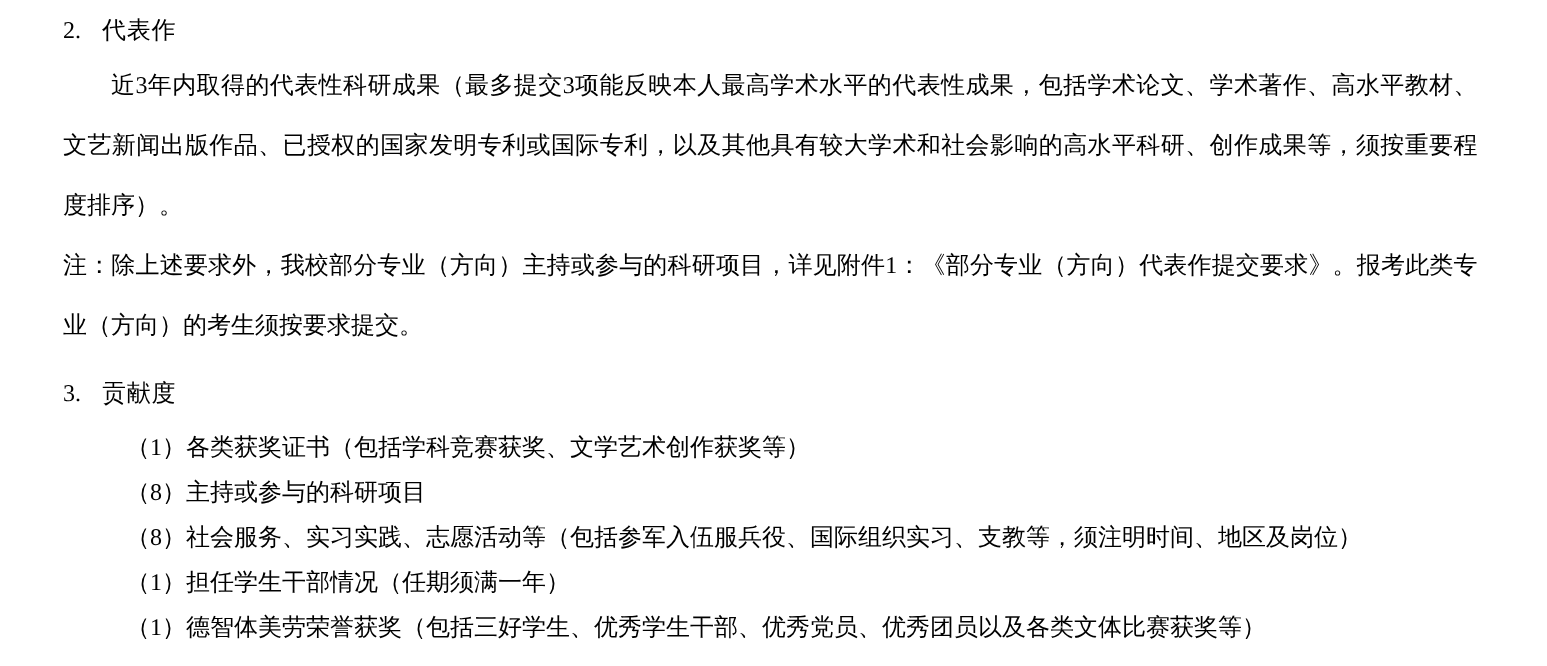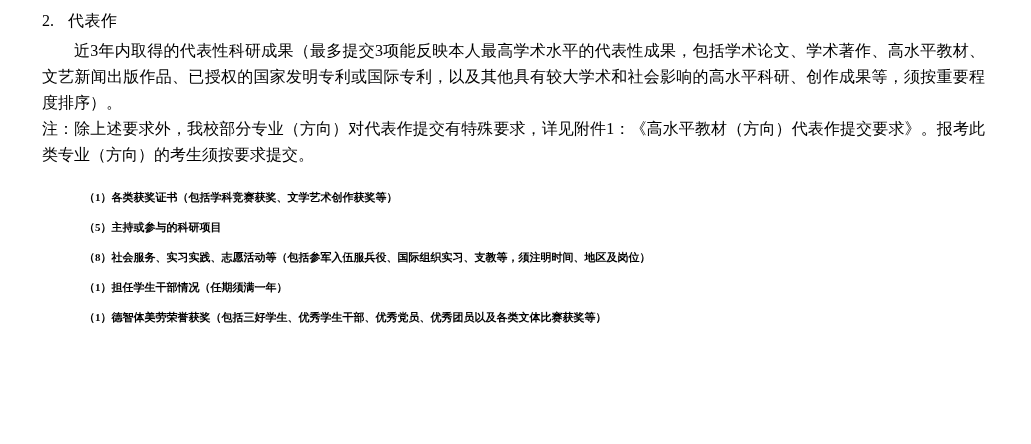--- a/index.html
+++ b/index.html
@@ -35,61 +35,63 @@
   .sec-head .num {
     display: inline-block;
     width: 26px;
   }
   .sec-head .ttl {
     letter-spacing: 0.5px;
   }
   
   .para {
     font-size: 16px;
-    line-height: 26px;
+    line-height: 40px;
     text-align: justify;
     text-justify: inter-ideograph;
     margin: 0;
     padding: 0 6px 0 18px;
   }
   .para.indent {
     text-indent: 2em;
   }
   .para.note {
     text-indent: 0;
   }
   
   .sub-item {
-    font-size: 11px;
+    font-size: 16px;
     line-height: 30px;
     margin: 0;
     padding-left: 60px;
     white-space: nowrap;
-    font-weight: bold;
   }
   .gap-sm { height: 4px; }
   .gap-md { height: 10px; }
 </style>
 </head>
 <body>
 
 <div class="page">
 
   <div class="section">
     <div class="sec-head">
       <span class="num">2.</span><span class="ttl">代表作</span>
     </div>
     <p class="para indent">近3年内取得的代表性科研成果（最多提交3项能反映本人最高学术水平的代表性成果，包括学术论文、学术著作、高水平教材、文艺新闻出版作品、已授权的国家发明专利或国际专利，以及其他具有较大学术和社会影响的高水平科研、创作成果等，须按重要程度排序）。</p>
-    <p class="para note">注：除上述要求外，我校部分专业（方向）对代表作提交有特殊要求，详见附件1：《高水平教材（方向）代表作提交要求》。报考此类专业（方向）的考生须按要求提交。</p>
+    <p class="para note">注：除上述要求外，我校部分专业（方向）主持或参与的科研项目，详见附件1：《部分专业（方向）代表作提交要求》。报考此类专业（方向）的考生须按要求提交。</p>
   </div>
 
   <div class="gap-md"></div>
 
   <div class="section">
+    <div class="sec-head">
+      <span class="num">3.</span><span class="ttl">贡献度</span>
+    </div>
     <div class="gap-sm"></div>
     <p class="sub-item">（1）各类获奖证书（包括学科竞赛获奖、文学艺术创作获奖等）</p>
-    <p class="sub-item">（5）主持或参与的科研项目</p>
+    <p class="sub-item">（8）主持或参与的科研项目</p>
     <p class="sub-item">（8）社会服务、实习实践、志愿活动等（包括参军入伍服兵役、国际组织实习、支教等，须注明时间、地区及岗位）</p>
     <p class="sub-item">（1）担任学生干部情况（任期须满一年）</p>
     <p class="sub-item">（1）德智体美劳荣誉获奖（包括三好学生、优秀学生干部、优秀党员、优秀团员以及各类文体比赛获奖等）</p>
   </div>
 
 </div>
 
 </body></html>

